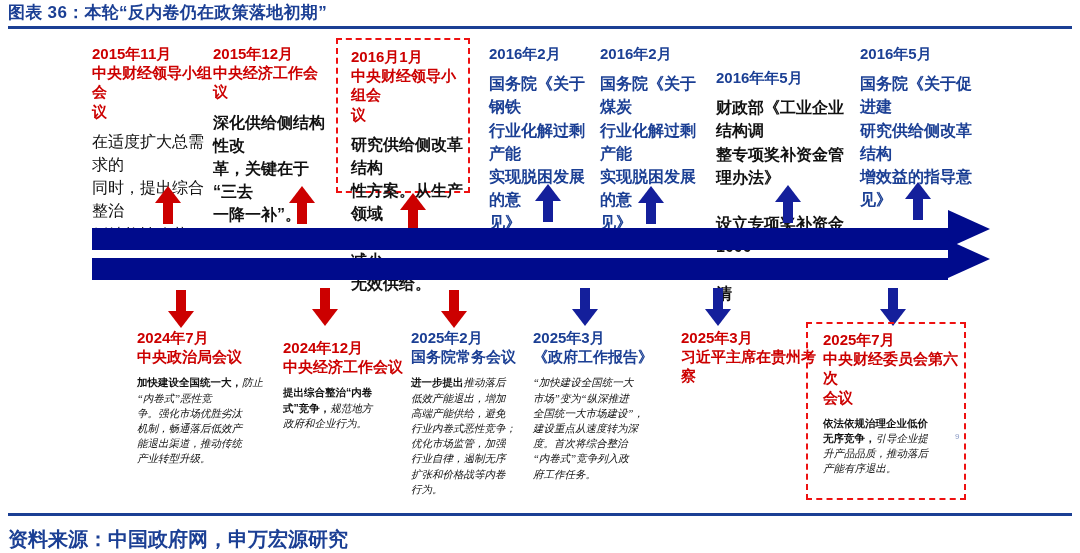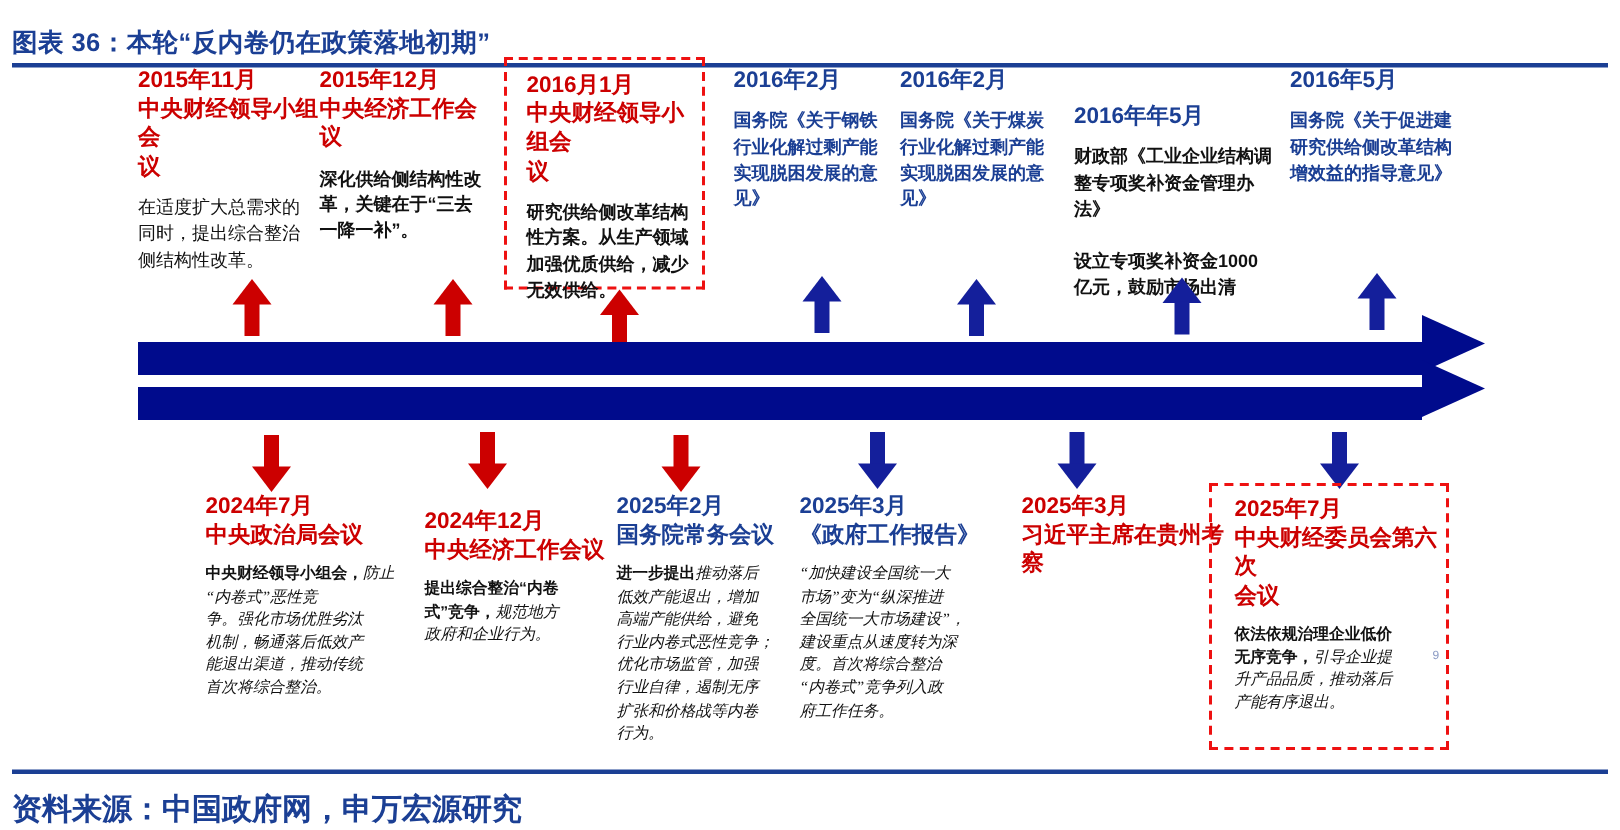--- a/index.html
+++ b/index.html
@@ -11,21 +11,21 @@
     height: 553px;
     background: #ffffff;
     font-family: "Liberation Sans", "DejaVu Sans", sans-serif;
     overflow: hidden;
     position: relative;
   }
 
   
   #chart-header {
     position: absolute;
-    left: 0; top: 16px;
+    left: 0; top: 0;
     width: 856px;
     height: 30px;
     padding-left: 12px;
   }
   #chart-title {
     position: absolute;
     left: 8px; top: 1px;
     font-size: 17px;
     font-weight: bold;
     color: #1b3f94;
@@ -117,21 +117,21 @@
     position: absolute;
   }
   .ev-date {
     font-size: 15px;
     font-weight: bold;
     line-height: 1.28;
     margin: 0 0 9px 0;
     white-space: pre-line;
   }
   .ev-body {
-    font-size: 12px;
+    font-size: 16px;
     line-height: 1.45;
     margin: 0;
     white-space: pre-line;
   }
   .ev-body.em {
     font-weight: bold;
   }
   .event.red .ev-date { color: #cc0000; }
   .event.red .ev-body { color: #111111; }
   .event.blue .ev-date { color: #1b3f94; }
@@ -288,25 +288,25 @@
     <span class="head"></span>
   </div>
 <div class="arrow down blue" style="left:880px; top:288px;">
     <span class="shaft"></span>
     <span class="head"></span>
   </div>
 
 <div class="event red bottom" style="left:137px; top:328px; width:140px;">
   <div class="ev-date">2024年7月
 中央政治局会议</div>
-  <div class="ev-body"><span class="lead">中央财经领导小组会，</span><span>防止“内卷式”恶性竞
+  <div class="ev-body"><span class="lead">加快建设全国统一大，</span><span>防止“内卷式”恶性竞
 争。强化市场优胜劣汰
 机制，畅通落后低效产
 能退出渠道，推动传统
-首次将综合整治。</span></div>
+产业转型升级。</span></div>
 </div>
 
 <div class="event red bottom" style="left:283px; top:338px; width:126px;">
   <div class="ev-date">2024年12月
 中央经济工作会议</div>
   <div class="ev-body"><span class="lead">提出综合整治“内卷
 式”竞争，</span><span>规范地方
 政府和企业行为。</span></div>
 </div>
 

